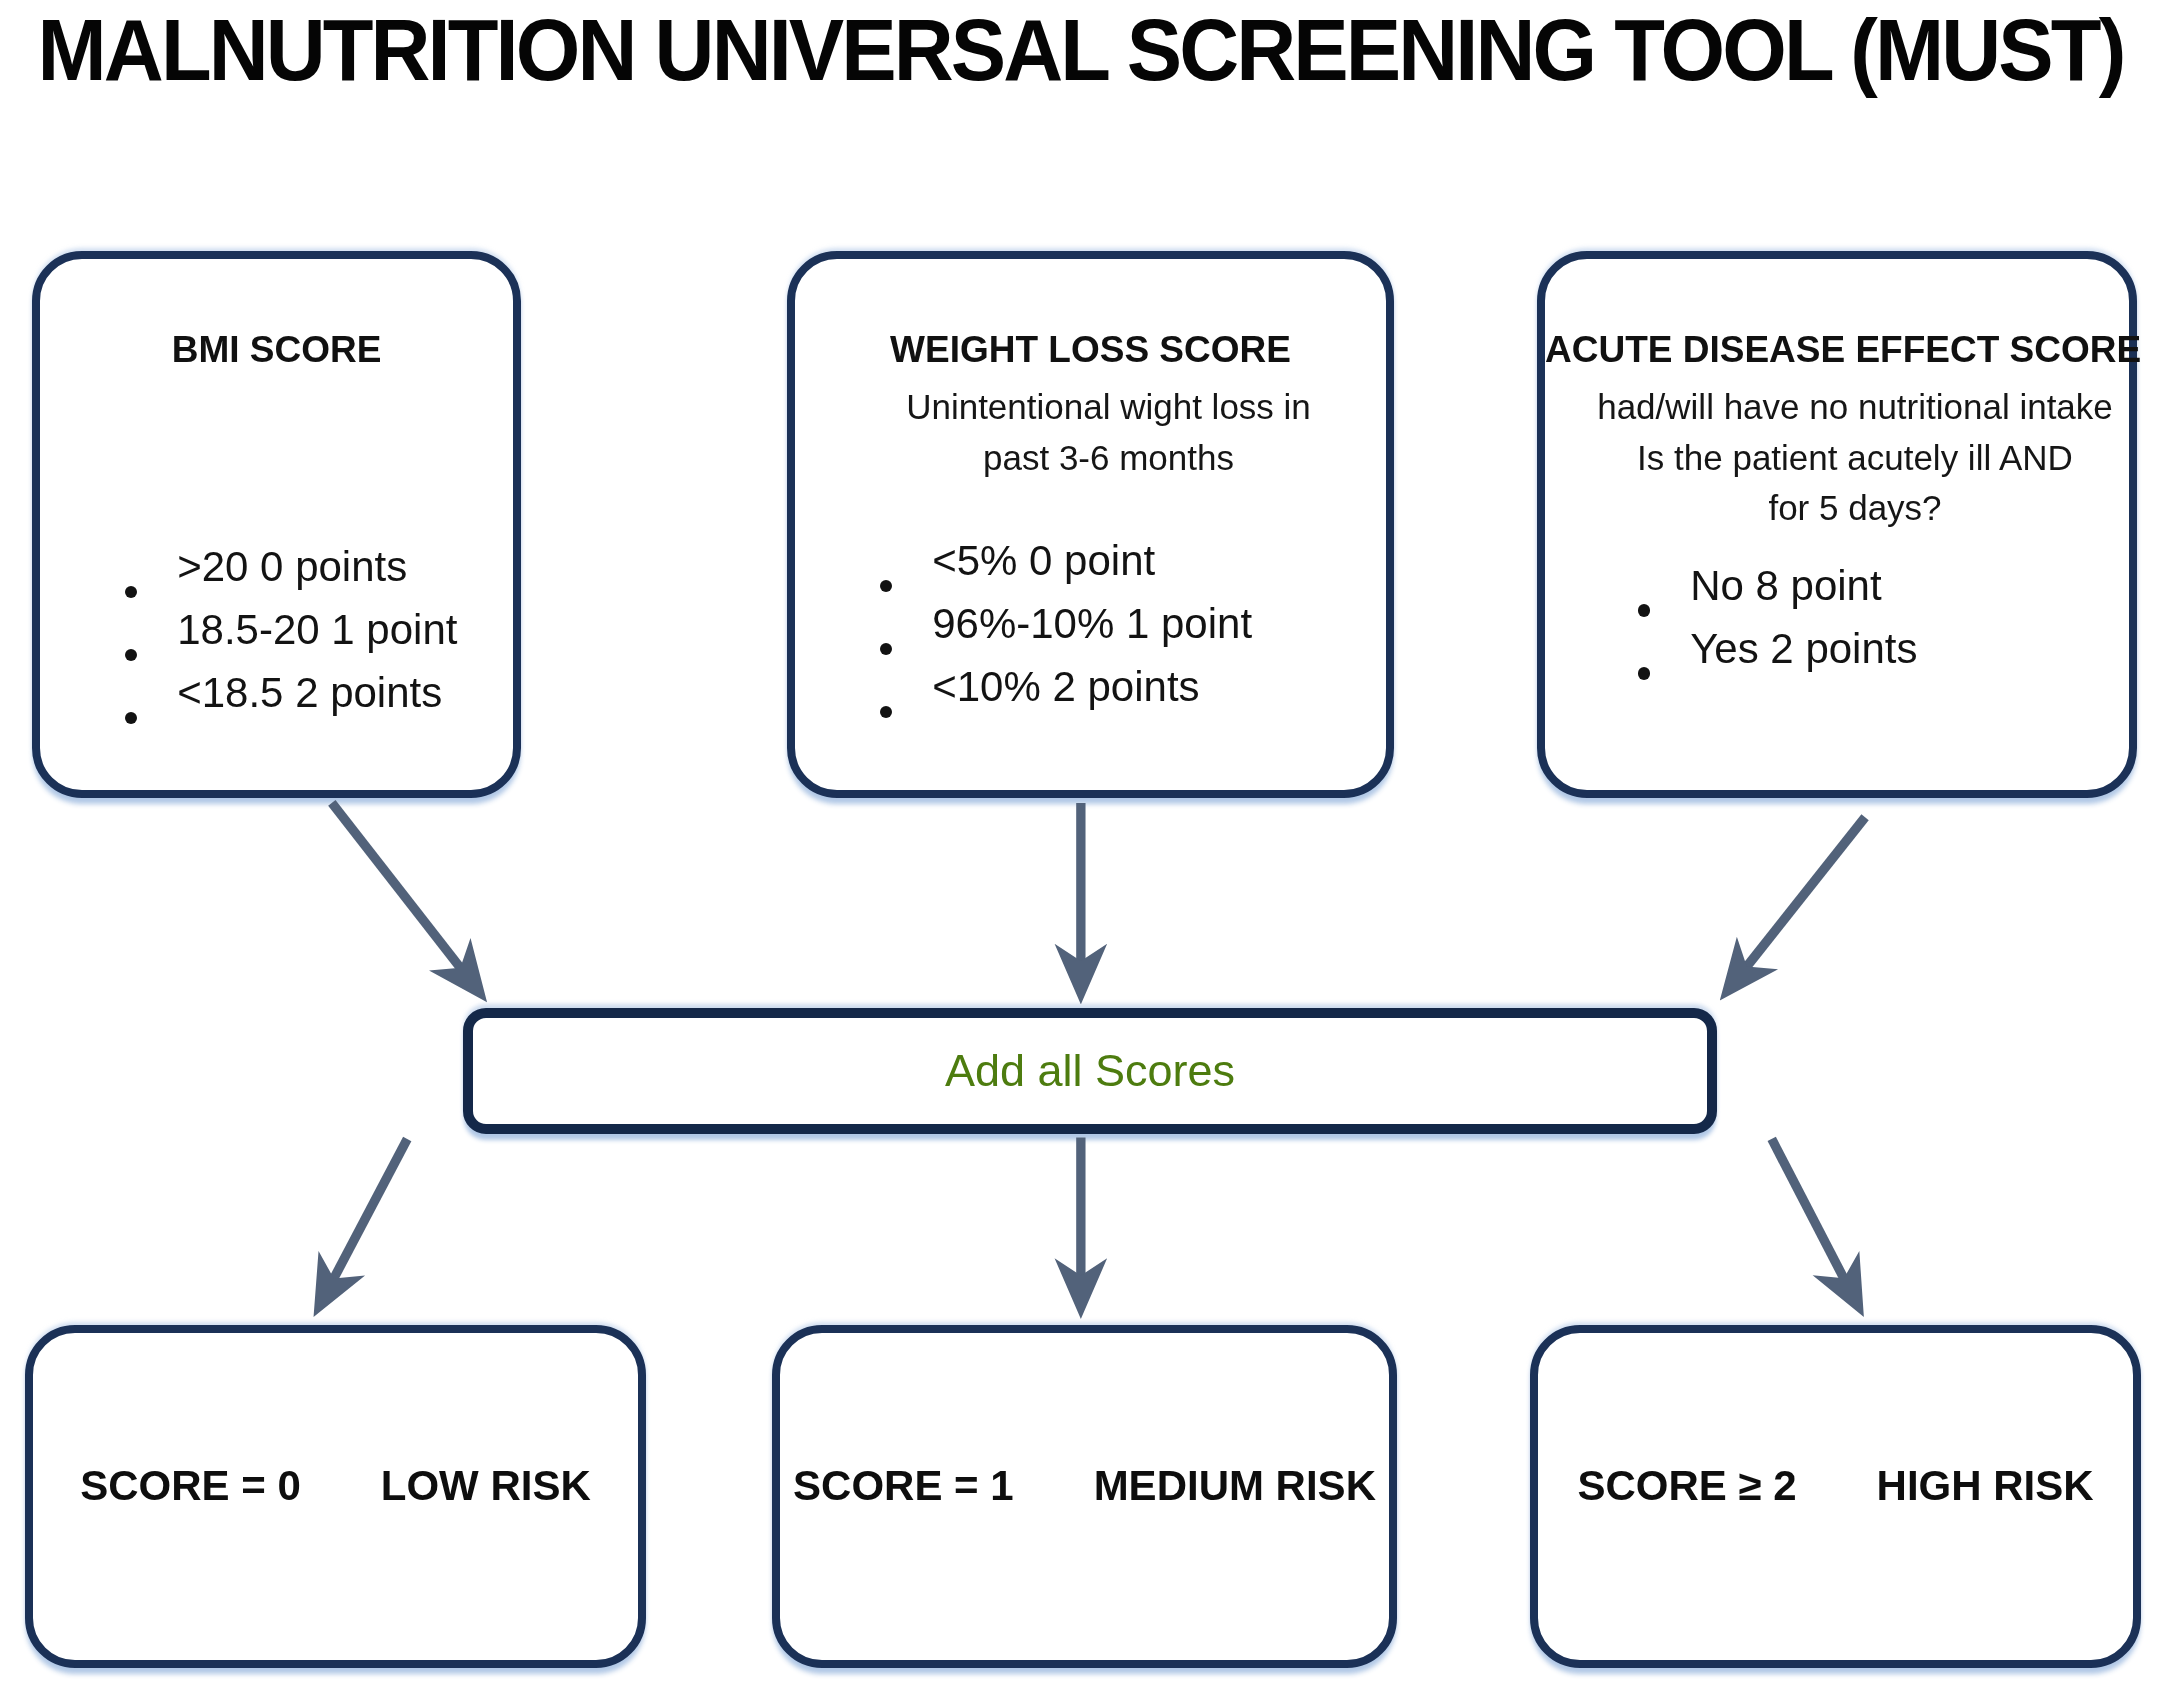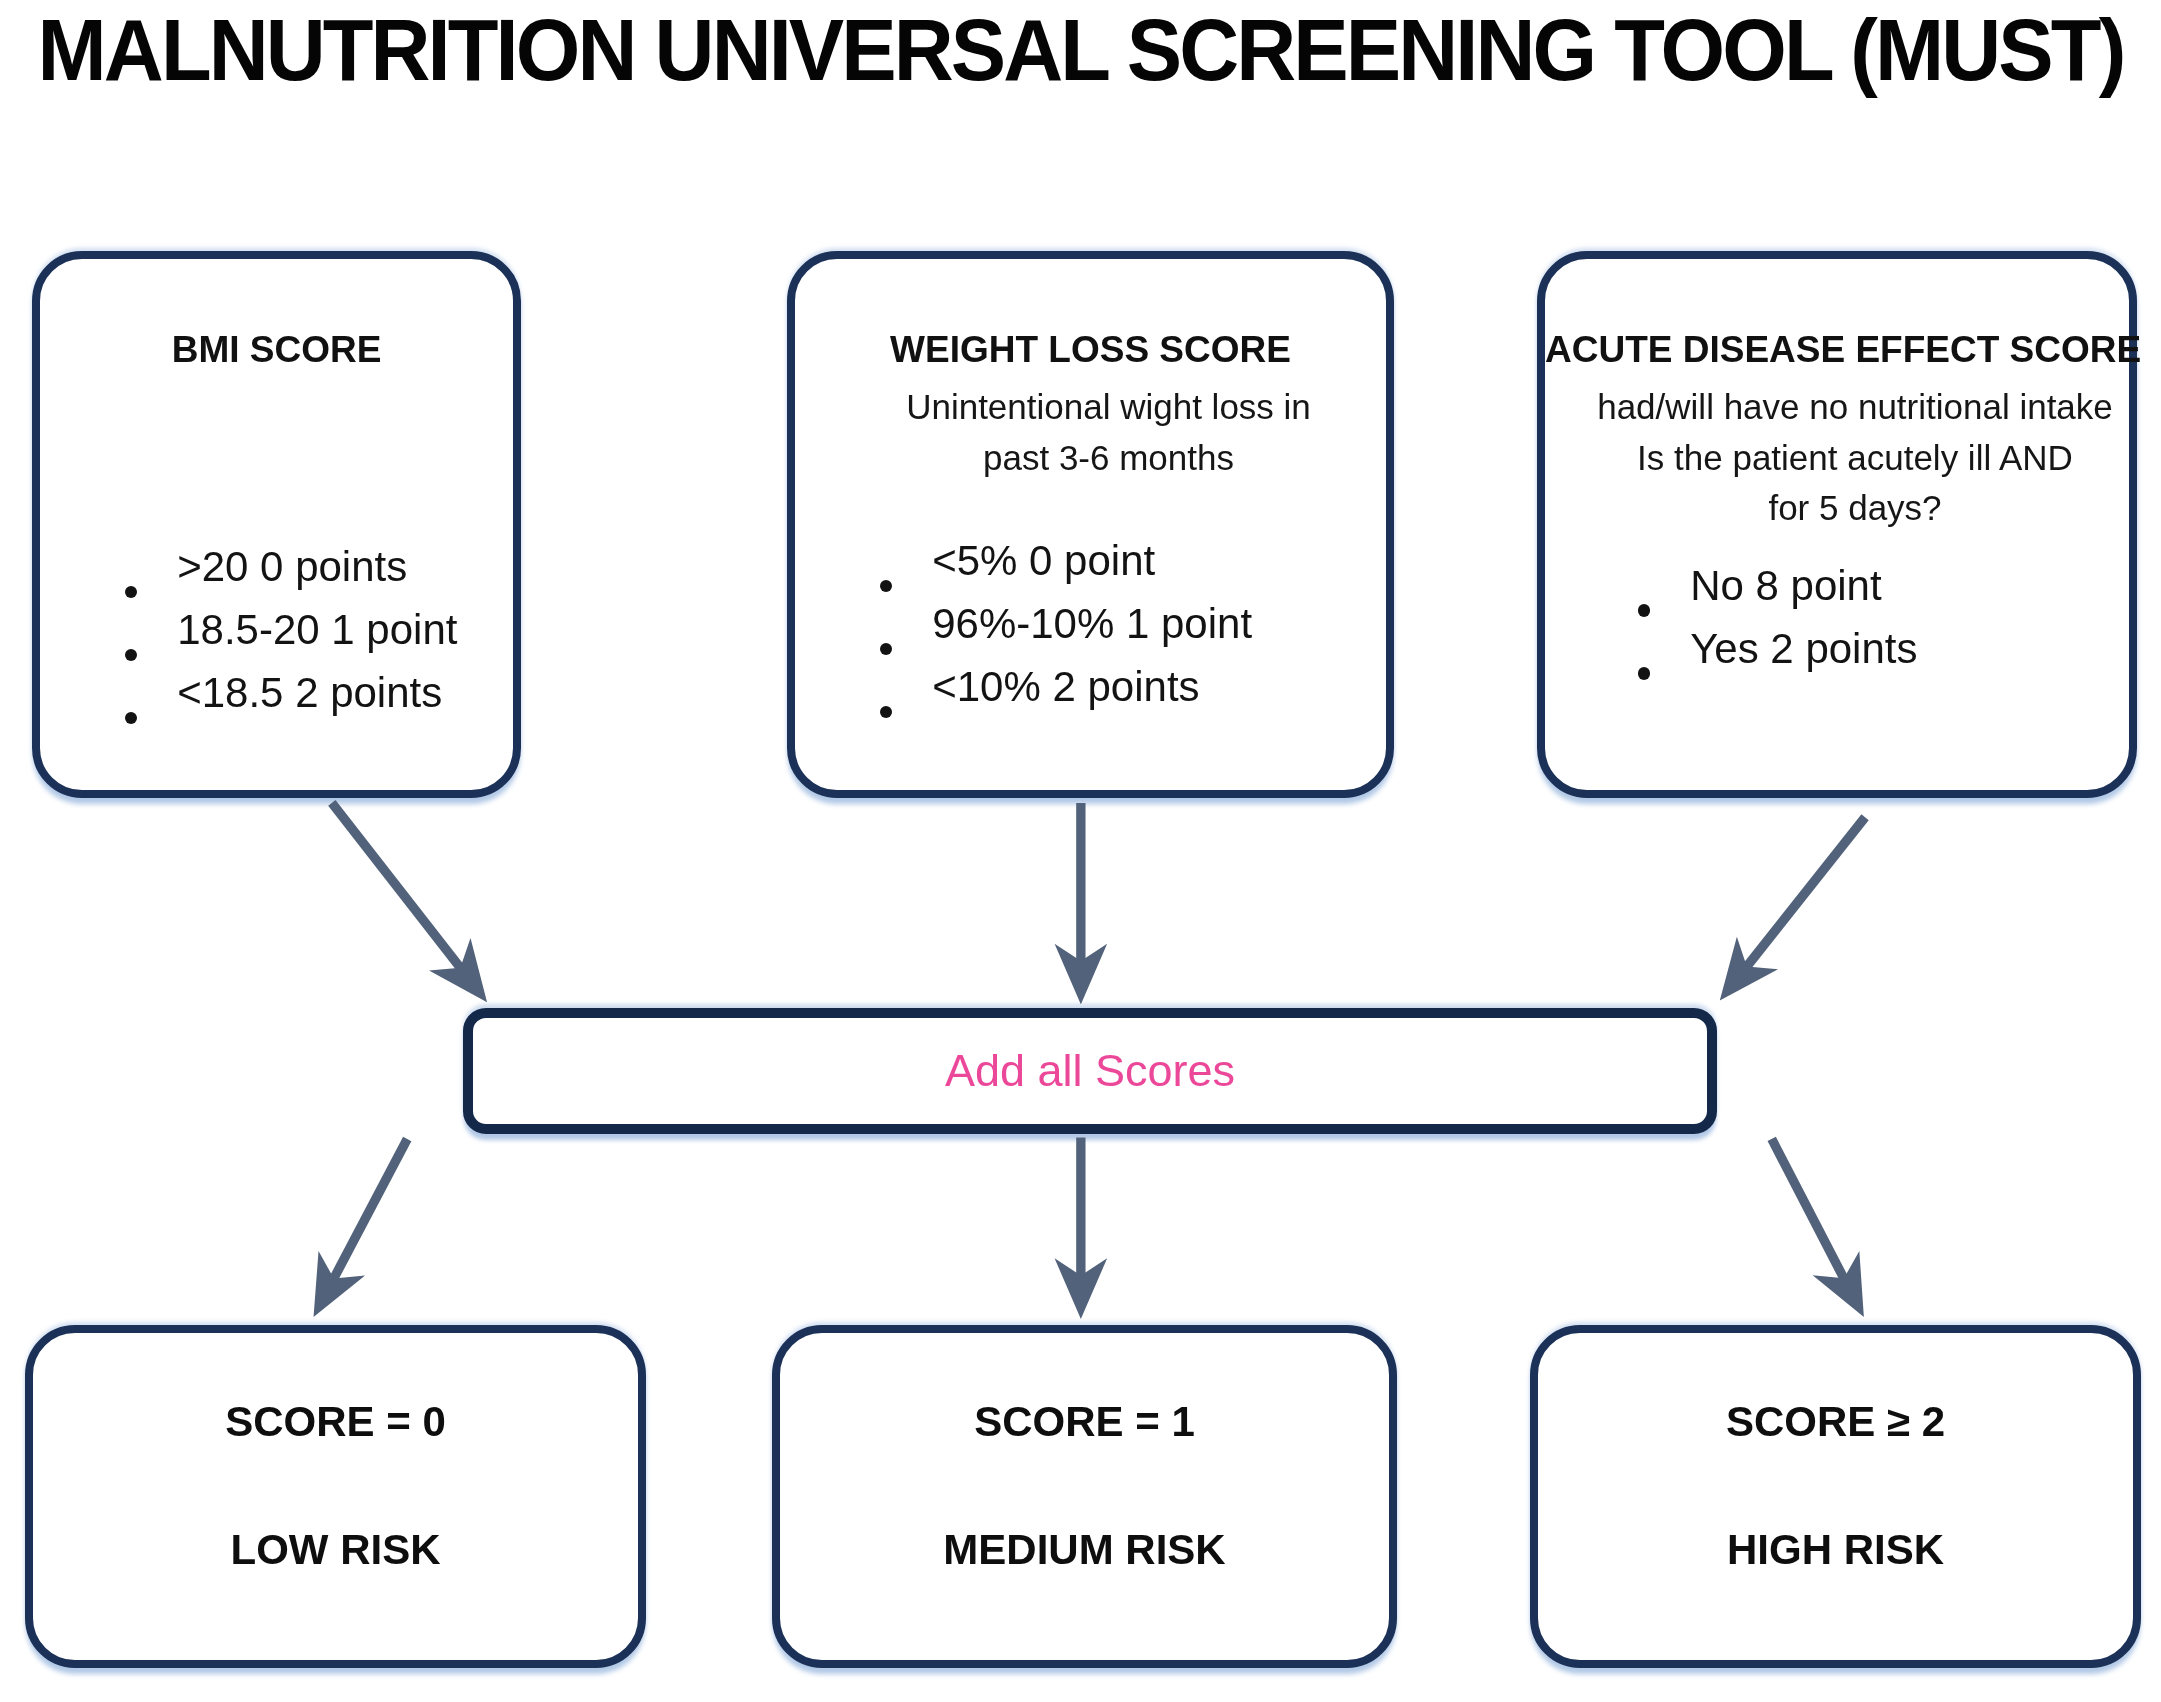--- a/index.html
+++ b/index.html
@@ -48,28 +48,28 @@
 
   .sum-bar {
     position: absolute; box-sizing: border-box;
     left: 463px; top: 1008px; width: 1254px; height: 126px;
     background: #ffffff;
     border: 10.8px solid #142849;
     border-radius: 23px;
     display: flex; align-items: center; justify-content: center;
     box-shadow: 0 6.5px 4.3px -1.4px rgba(173,197,229,0.95), 0 -5px 4.3px -1.4px rgba(173,197,229,0.6);
   }
-  .sum-label { font-size: 45px; color: #ec4899; white-space: nowrap; }
+  .sum-label { font-size: 45px; color: #4d7c0f; white-space: nowrap; }
 
   .result-card {
     position: absolute; box-sizing: border-box;
     background: #ffffff;
     border: 8.6px solid #1b3157;
     border-radius: 50px;
-    display: flex; flex-direction: column; align-items: center; justify-content: center;
+    display: flex; flex-direction: row; align-items: center; justify-content: center;
     gap: 80px; padding-bottom: 21px;
     box-shadow: 0 6.5px 5px -1.4px rgba(173,197,229,0.95), 0 -3.6px 4.3px -1.4px rgba(173,197,229,0.55);
   }
   #res-low    { left: 25px;   top: 1325px; width: 621px; height: 343px; }
   #res-medium { left: 772px; top: 1325px; width: 625px; height: 343px; }
   #res-high   { left: 1530px; top: 1325px; width: 611px; height: 343px; }
   .res-score, .res-risk { font-size: 42px; font-weight: bold; color: #0e0e0e; white-space: nowrap; }
 
   .arrow-layer { position: absolute; left: 0; top: 0; width: 2161px; height: 1702px; pointer-events: none; }
 </style>

